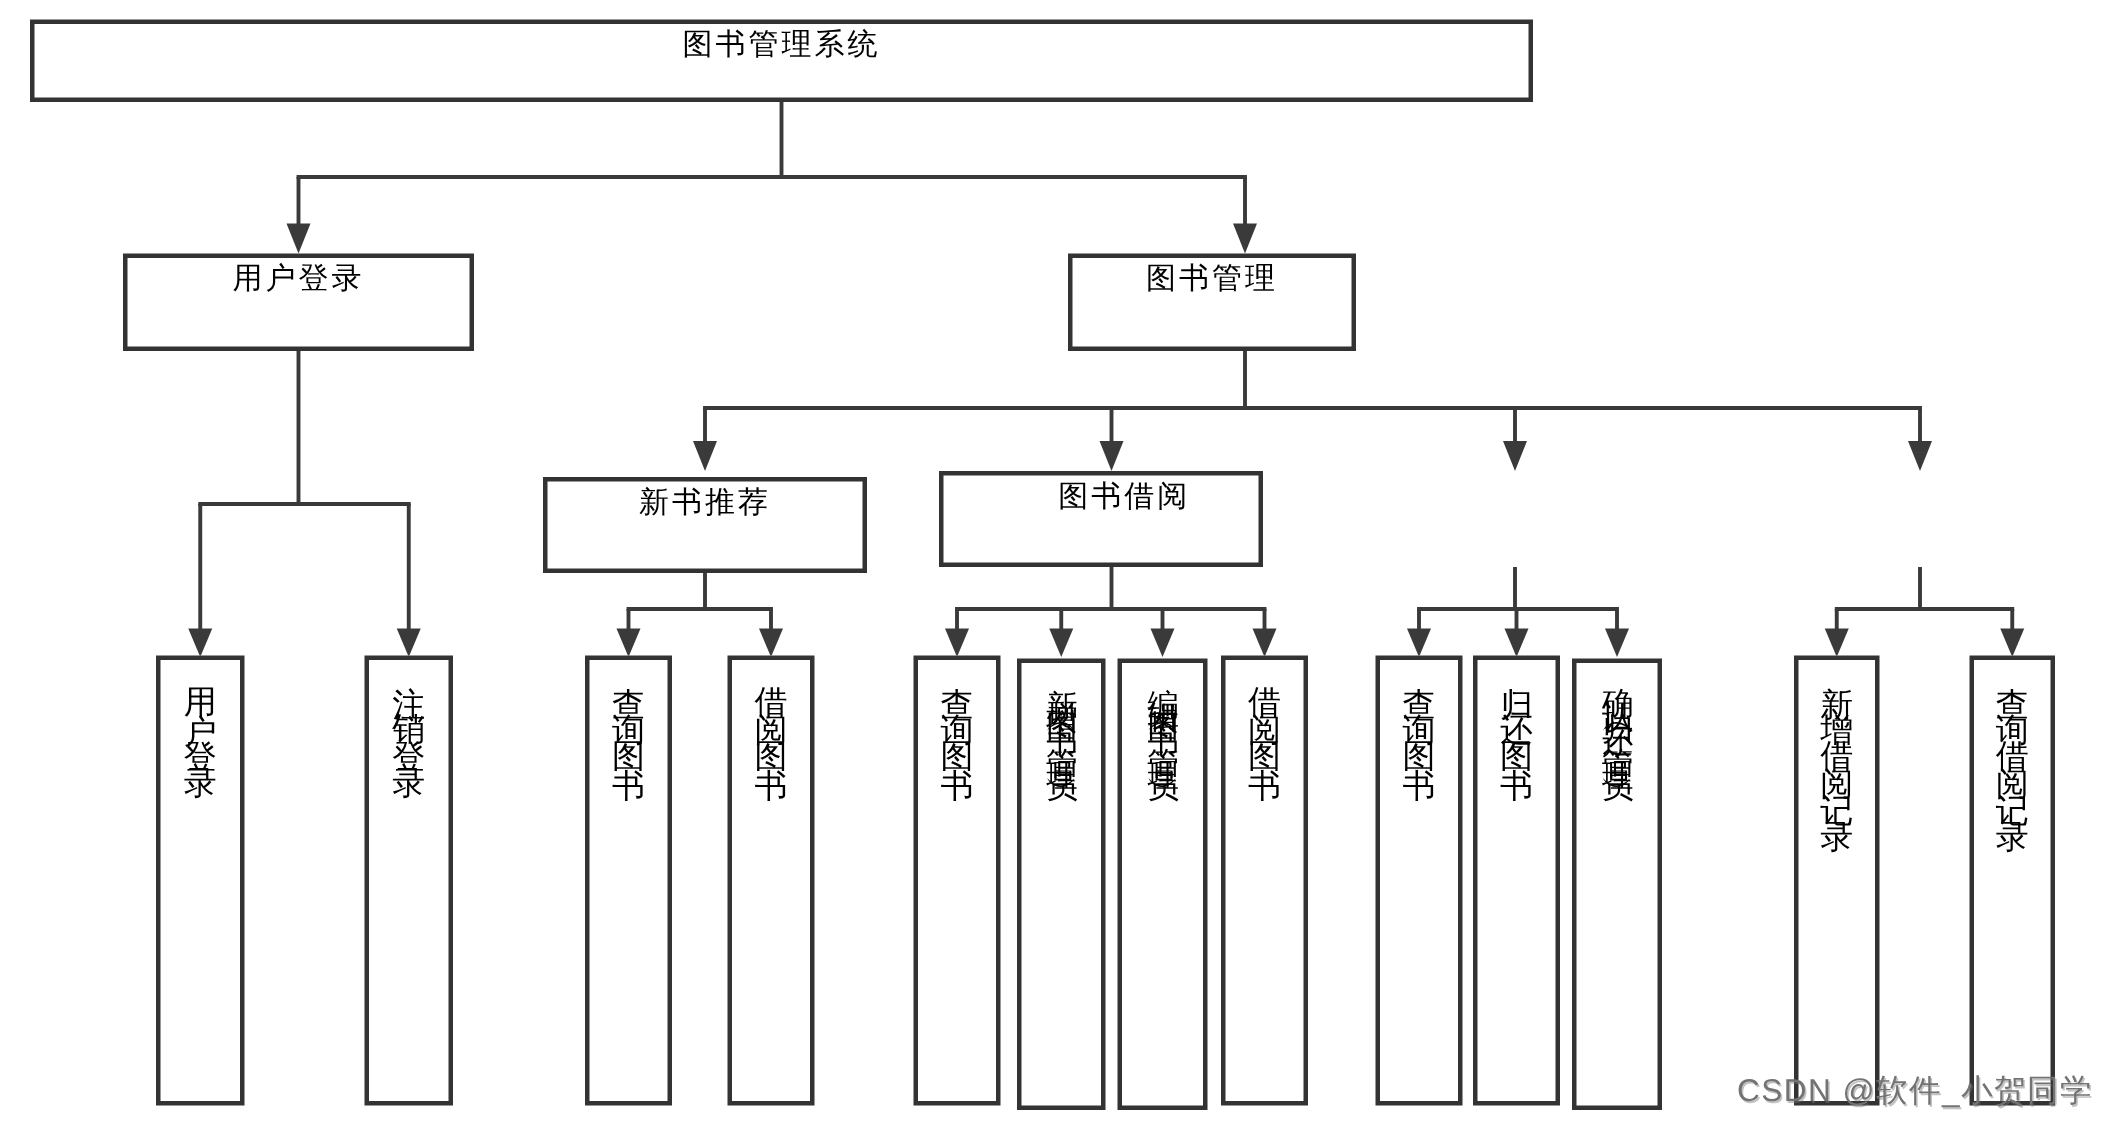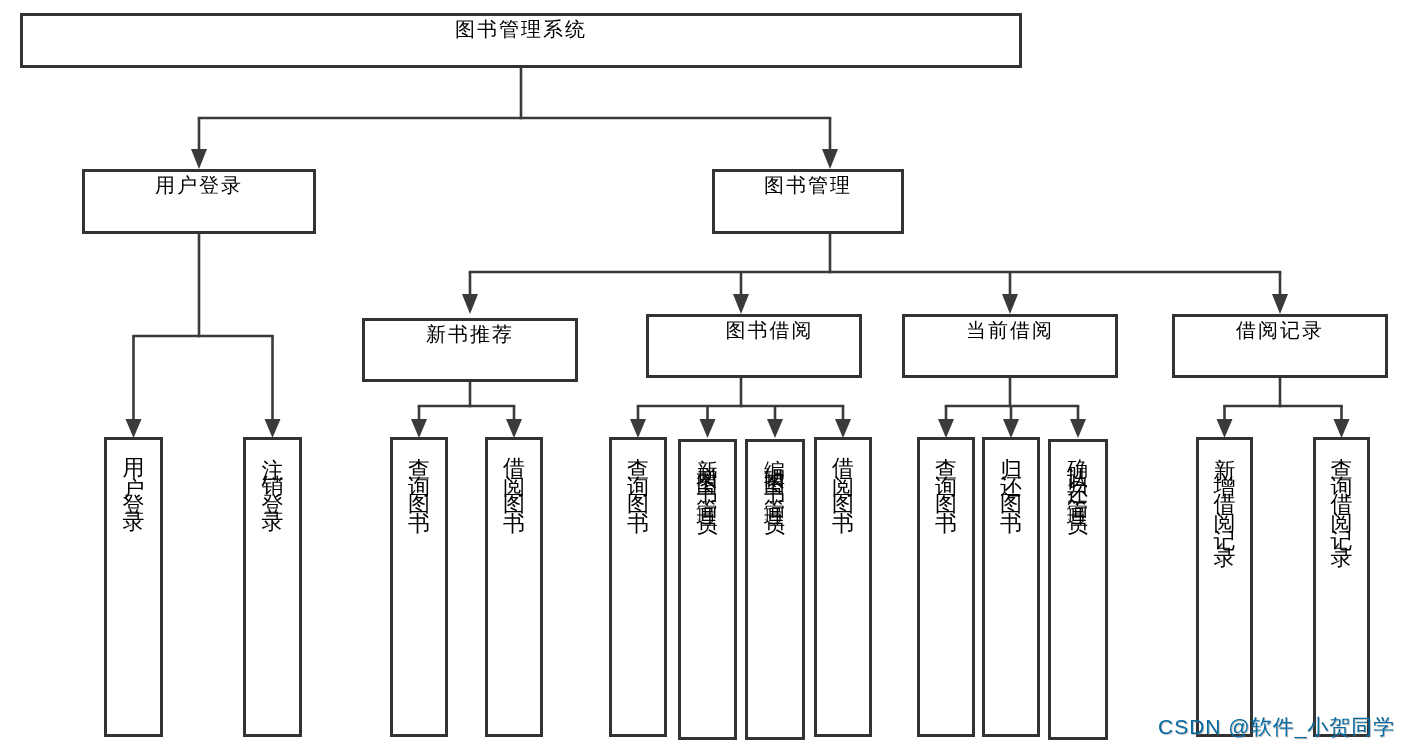--- a/index.html
+++ b/index.html
@@ -46,21 +46,21 @@
   }
   .vbox.long span {
     font-size: 21px;
     letter-spacing: 8px;
   }
   #watermark {
     position: absolute;
     left: 1158px;
     top: 713px;
     font-size: 21px;
-    color: #0369a1;
+    color: #737373;
     text-shadow: 1px 1px 0 rgba(120,120,120,0.45);
     white-space: nowrap;
     letter-spacing: 1px;
   }
 </style>
 </head>
 <body>
 
 <div id="canvas">
 
@@ -149,28 +149,22 @@
   <div class="node hbox" style="left:82px; top:169px; width:234px; height:65px;">
     <span>用户登录</span>
   </div>
   <div class="node hbox" style="left:712px; top:169px; width:192px; height:65px;">
     <span>图书管理</span>
   </div>
 
   <div class="node hbox" style="left:362px; top:318px; width:216px; height:64px;">
     <span>新书推荐</span>
   </div>
-  <div class="node hbox" style="left:646px; top:314px; width:216px; height:64px;padding-left:31px;">
+  <div class="node hbox" style="left:626px; top:314px; width:216px; height:64px;padding-left:31px;">
     <span>图书借阅</span>
-  </div>
-  <div class="node hbox" style="left:902px; top:314px; width:216px; height:64px;">
-    <span>当前借阅</span>
-  </div>
-  <div class="node hbox" style="left:1172px; top:314px; width:216px; height:64px;">
-    <span>借阅记录</span>
   </div>
 
   <div class="node vbox" style="left:104px; top:437px; width:59px; height:300px;">
     <span>用户登录</span>
   </div>
   <div class="node vbox" style="left:243px; top:437px; width:59px; height:300px;">
     <span>注销登录</span>
   </div>
 
   <div class="node vbox" style="left:390px; top:437px; width:58px; height:300px;">

